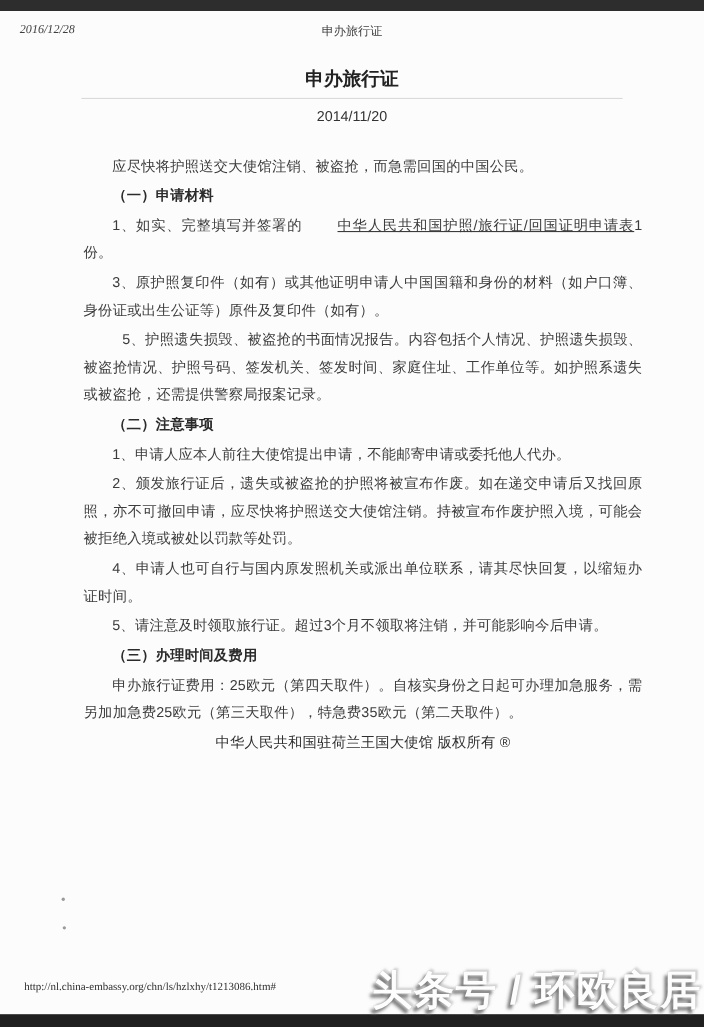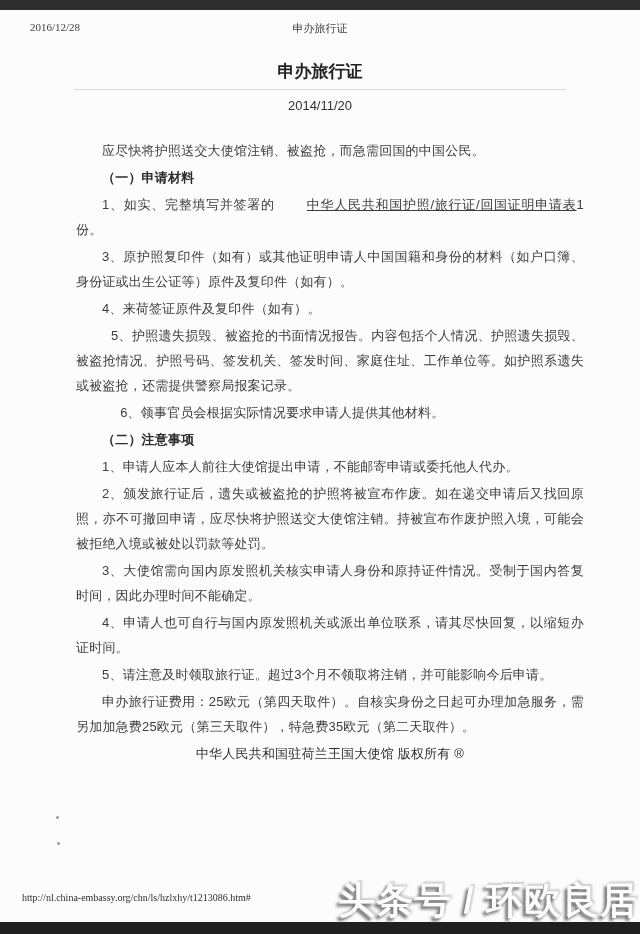--- a/index.html
+++ b/index.html
@@ -18,21 +18,21 @@
     background: #2d2d2d;
   }
   .print-header {
     position: relative;
     margin-top: 11px;
     height: 14px;
     font-family: "Liberation Serif", serif;
     font-size: 11px;
     color: #3f3f3f;
   }
-  .ph-date { position: absolute; left: 30px; top: 0; }
+  .ph-date { position: absolute; left: 18px; top: 0; font-style: italic; }
   .ph-title { display: block; text-align: center; }
   .doc-title {
     margin-top: 26px;
     font-size: 17px;
     line-height: 22px;
     font-weight: bold;
     text-align: center;
     color: #222;
   }
   .title-rule {
@@ -128,31 +128,29 @@
   <div class="content">
 
     <p>应尽快将护照送交大使馆注销、被盗抢，而急需回国的中国公民。</p>
 
     <p class="heading">（一）申请材料</p>
 
     <p><span>1、如实、完整填写并签署的</span><a class="doc-link">中华人民共和国护照/旅行证/回国证明申请表</a><span>1份。</span></p>
 
 
     <p>3、原护照复印件（如有）或其他证明申请人中国国籍和身份的材料（如户口簿、身份证或出生公证等）原件及复印件（如有）。</p>
-    <p>4、来荷签证原件及复印件（如有）。</p>
     <p class="indent-5">5、护照遗失损毁、被盗抢的书面情况报告。内容包括个人情况、护照遗失损毁、被盗抢情况、护照号码、签发机关、签发时间、家庭住址、工作单位等。如护照系遗失或被盗抢，还需提供警察局报案记录。</p>
-    <p class="indent-6">6、领事官员会根据实际情况要求申请人提供其他材料。</p>
 
     <p class="heading">（二）注意事项</p>
     <p>1、申请人应本人前往大使馆提出申请，不能邮寄申请或委托他人代办。</p>
     <p>2、颁发旅行证后，遗失或被盗抢的护照将被宣布作废。如在递交申请后又找回原照，亦不可撤回申请，应尽快将护照送交大使馆注销。持被宣布作废护照入境，可能会被拒绝入境或被处以罚款等处罚。</p>
-    <p>3、大使馆需向国内原发照机关核实申请人身份和原持证件情况。受制于国内答复时间，因此办理时间不能确定。</p>
     <p>4、申请人也可自行与国内原发照机关或派出单位联系，请其尽快回复，以缩短办证时间。</p>
     <p>5、请注意及时领取旅行证。超过3个月不领取将注销，并可能影响今后申请。</p>
 
+    <p class="heading">（三）办理时间及费用</p>
     <p>申办旅行证费用：25欧元（第四天取件）。自核实身份之日起可办理加急服务，需另加加急费25欧元（第三天取件），特急费35欧元（第二天取件）。</p>
 
     <p class="copyright">中华人民共和国驻荷兰王国大使馆 版权所有 ®</p>
   </div>
 
   <div class="dot dot-1"></div>
   <div class="dot dot-2"></div>
 
   <div class="print-footer">
     <span>http://nl.china-embassy.org/chn/ls/hzlxhy/t1213086.htm#</span>

